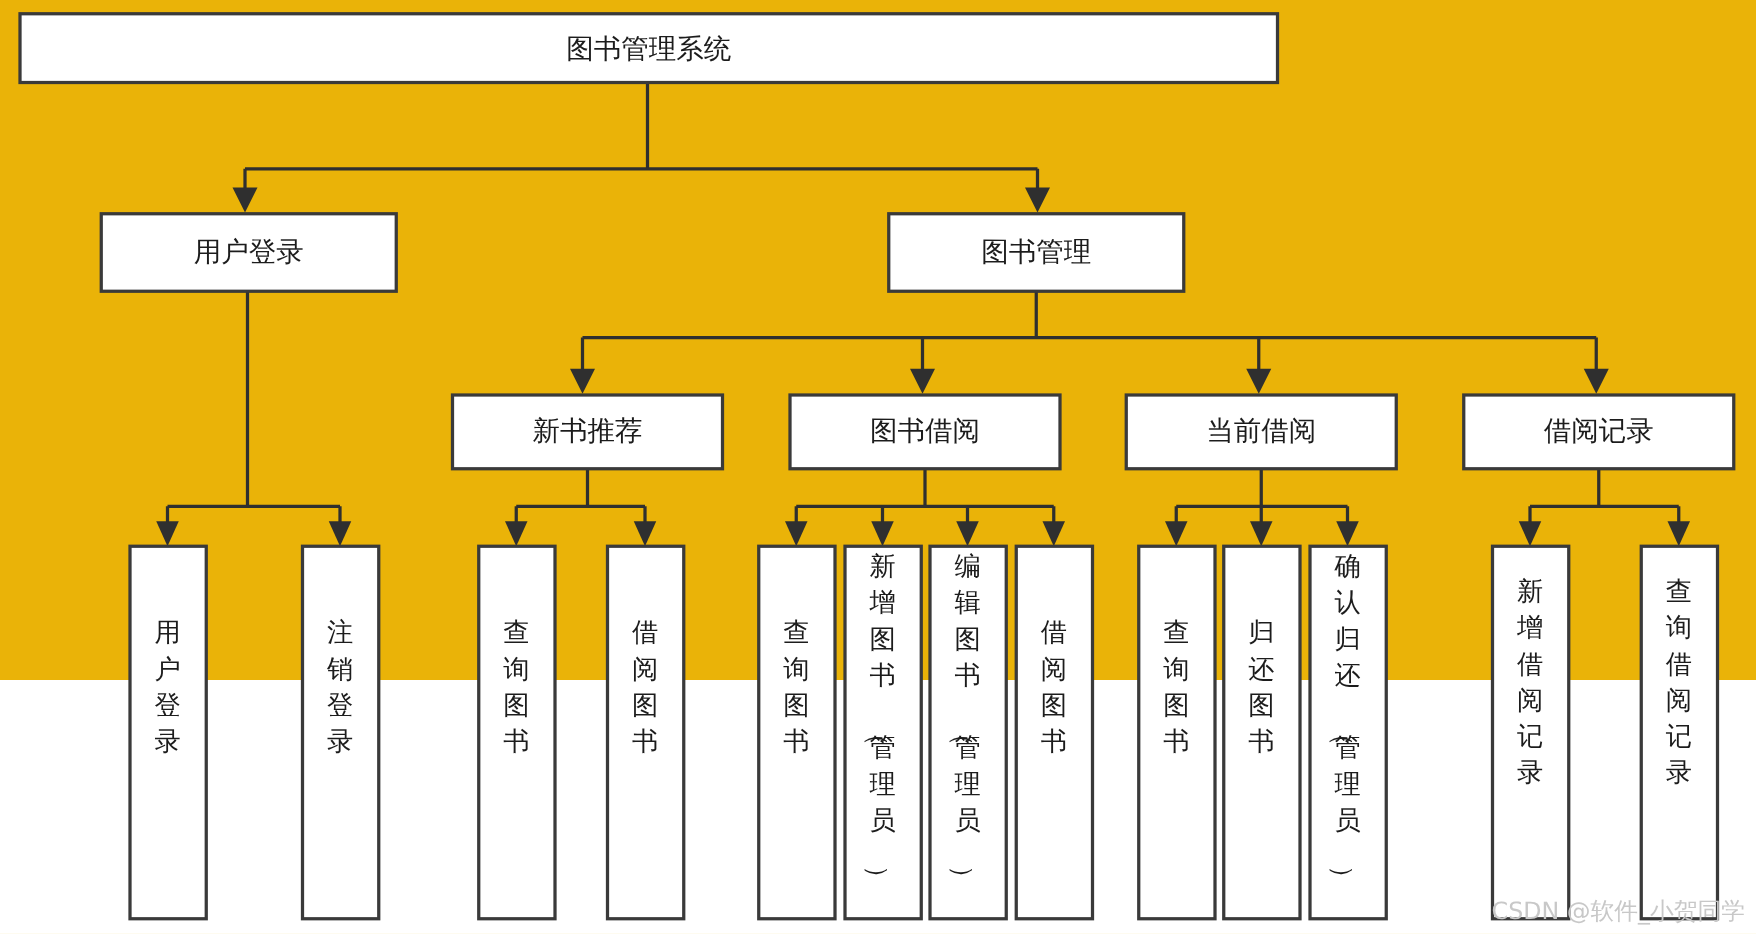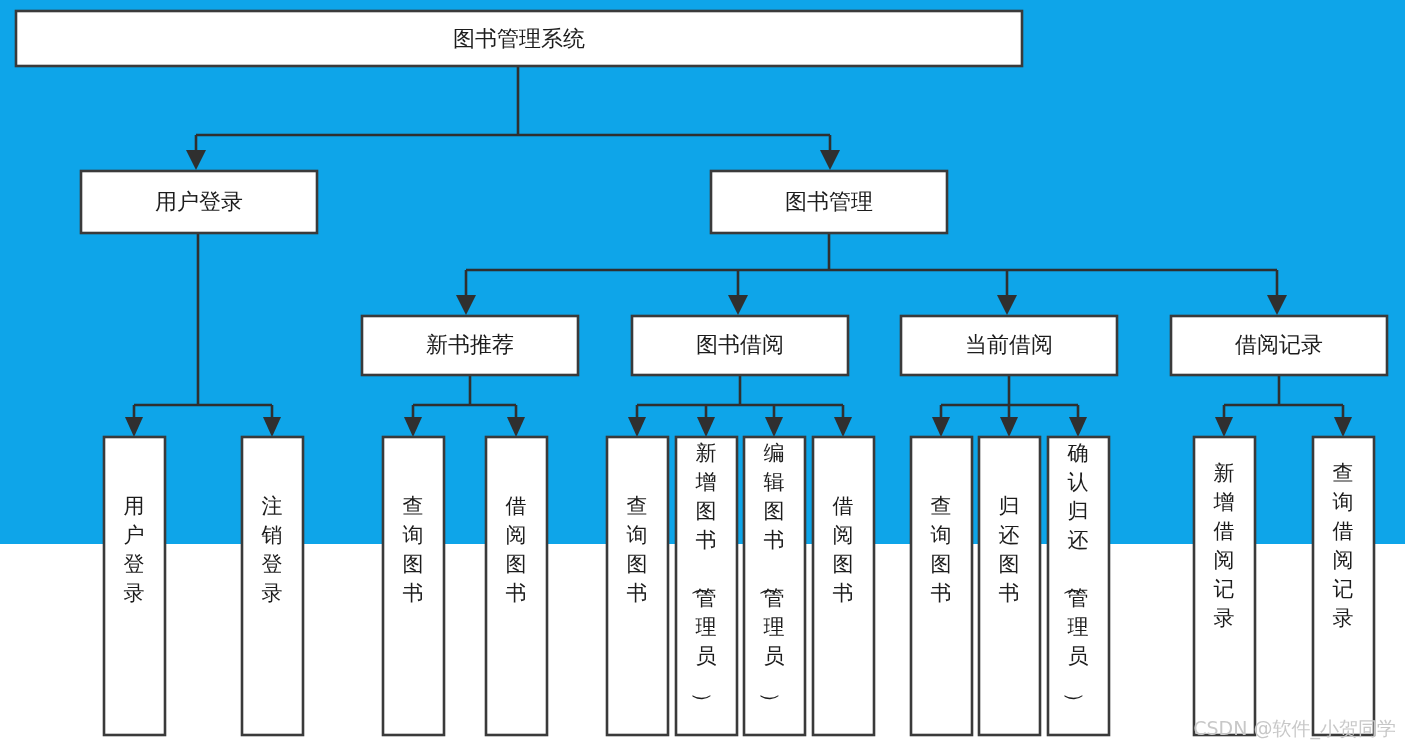--- a/index.html
+++ b/index.html
@@ -11,21 +11,21 @@
   body {
     width: 1405px;
     height: 747px;
     overflow: hidden;
     font-family: "DejaVu Sans", "Liberation Sans", sans-serif;
   }
   #diagram-root {
     position: relative;
     width: 1405px;
     height: 544px;
-    background: #0ea5e9;
+    background: #eab308;
   }
   svg.diagram-canvas {
     position: absolute;
     left: 0;
     top: 0;
     width: 1405px;
     height: 747px;
     display: block;
   }
   .node-box {

